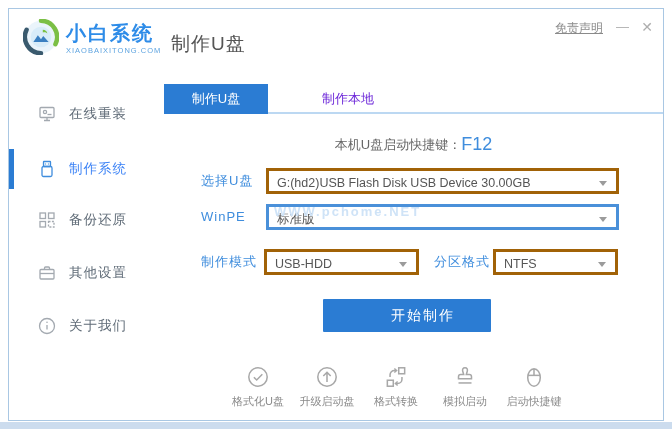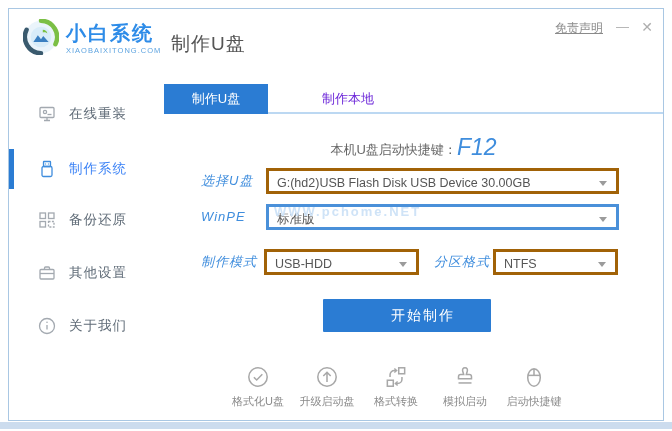--- a/index.html
+++ b/index.html
@@ -36,23 +36,23 @@
   .active-bar { position:absolute; left:0; top:140px; width:5px; height:40px; background:#2b7cd3; }
 
   
   .tabs { position:absolute; left:155px; right:0; top:75px; height:30px; border-bottom:2px solid #bcd8f2; }
   .tab { position:absolute; top:0; height:30px; width:104px; text-align:center; line-height:30px; font-size:13px; cursor:pointer; }
   .tab.active { left:0; background:#2b7cd3; color:#ffffff; }
   .tab.plain { left:104px; color:#6d28d9;margin-left:28px; }
 
   
   .hotkey { position:absolute; left:155px; right:0; top:125px; text-align:center; font-size:13px; color:#666; }
-  .hotkey b { font-size:23px; color:#3f8ddd; font-weight:normal; vertical-align:-1px;font-style:italic; }
-
-  .f-label { position:absolute; font-size:13px; color:#3f8ddd; line-height:26px; letter-spacing:1px; white-space:nowrap;font-style:italic; }
+  .hotkey b { font-size:18px; color:#3f8ddd; font-weight:normal; vertical-align:-1px; }
+
+  .f-label { position:absolute; font-size:13px; color:#3f8ddd; line-height:26px; letter-spacing:1px; white-space:nowrap; }
   .field {
     position:absolute; height:26px; border:3px solid #a16207; background:#fff;
     font-size:12.5px; color:#555; line-height:24px; padding-left:8px;
     cursor:pointer; overflow:hidden; white-space:nowrap;
   }
   .field .caret {
     position:absolute; right:9px; top:10px; width:0; height:0;
     border-left:4px solid transparent; border-right:4px solid transparent;
     border-top:5px solid #9b9b9b;
   }

